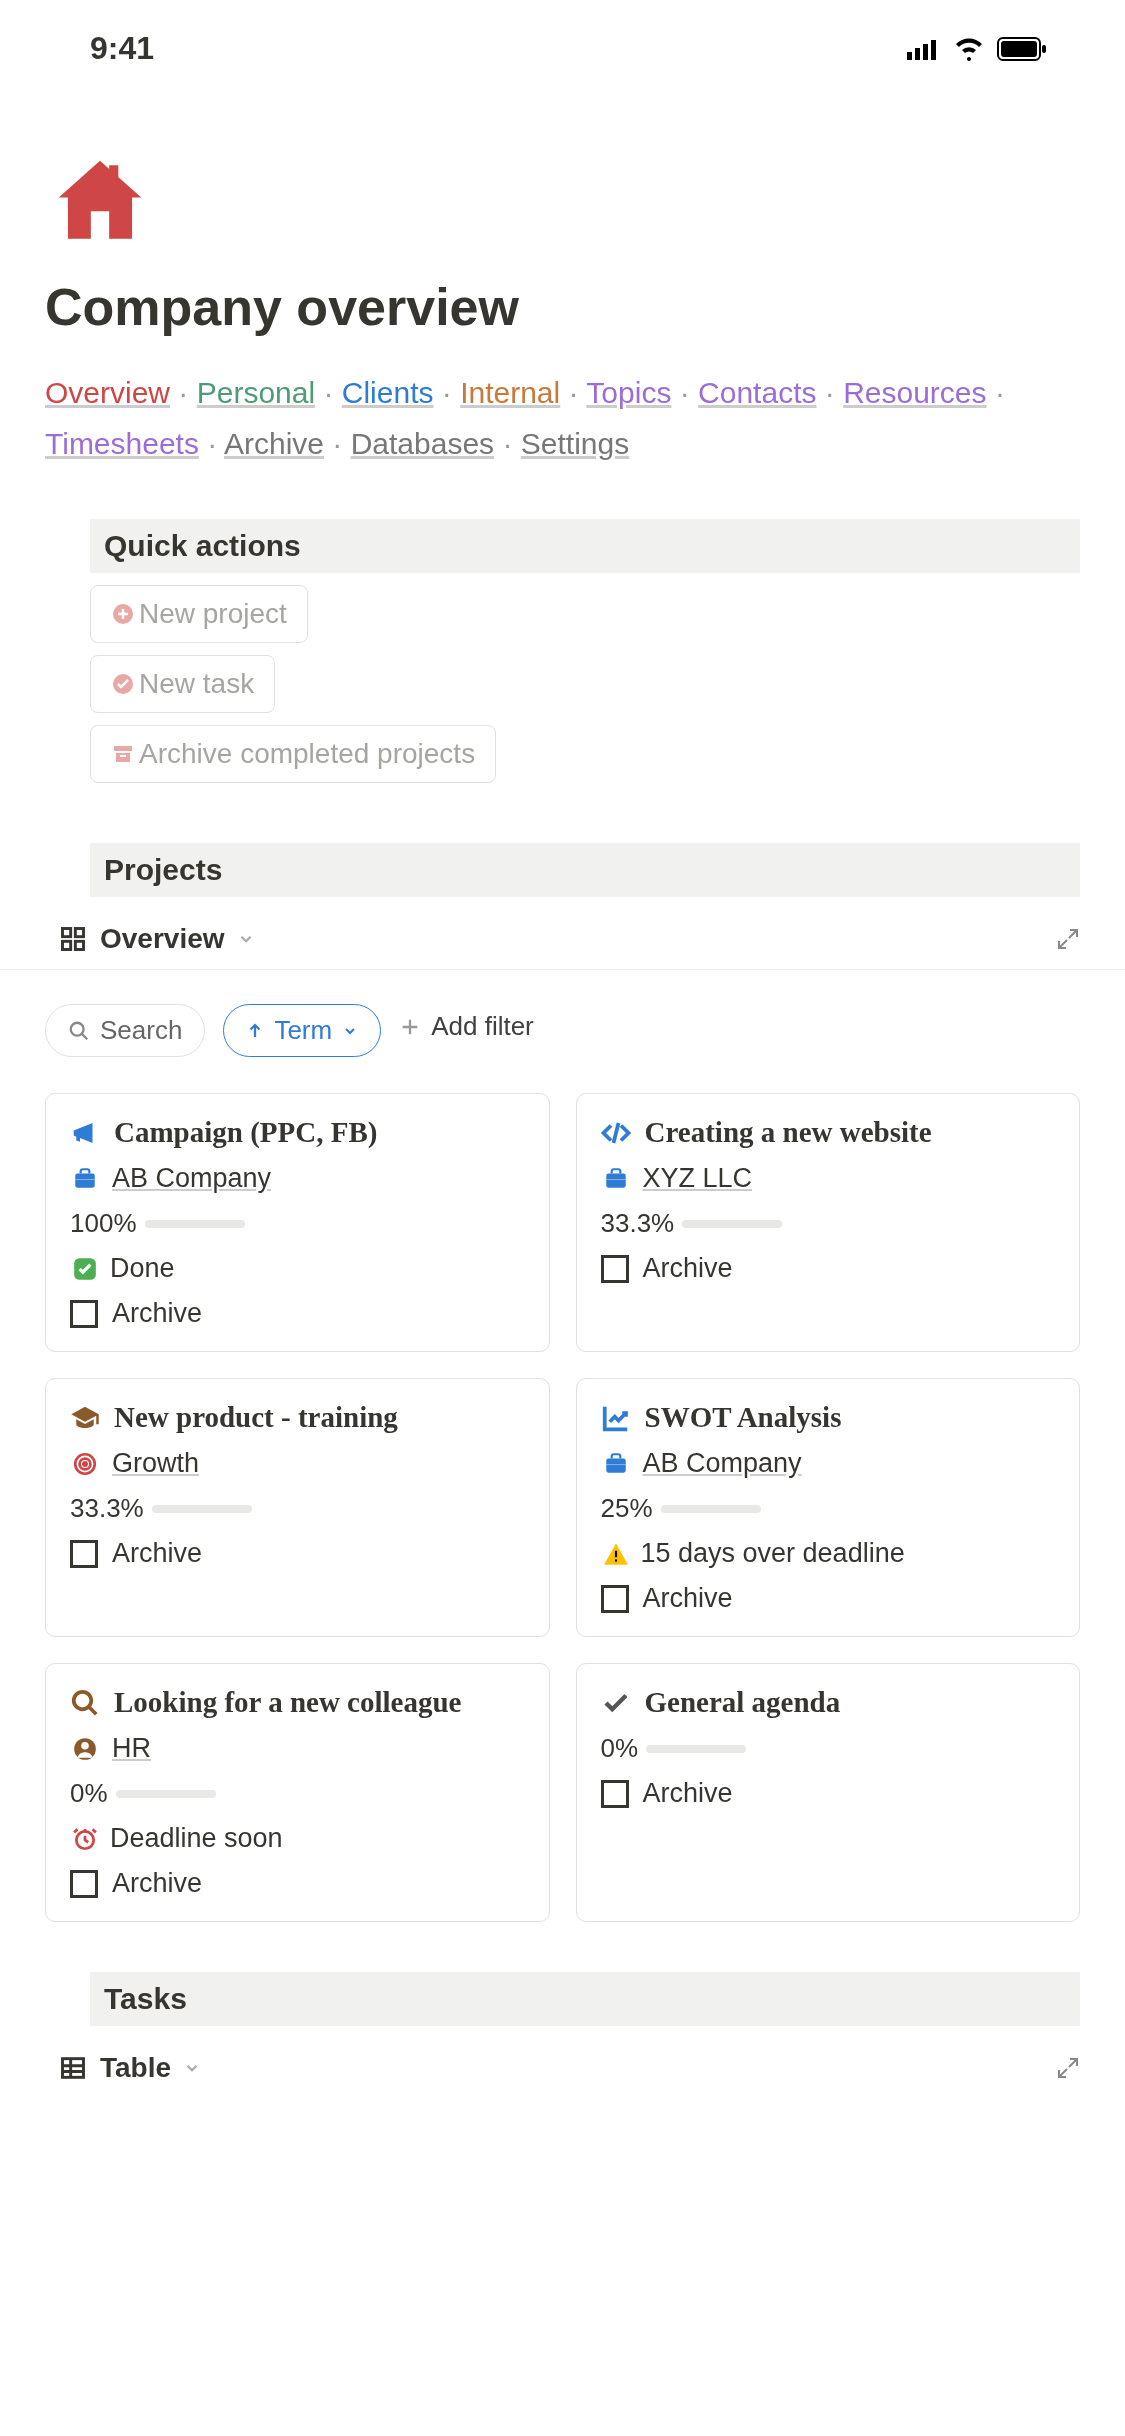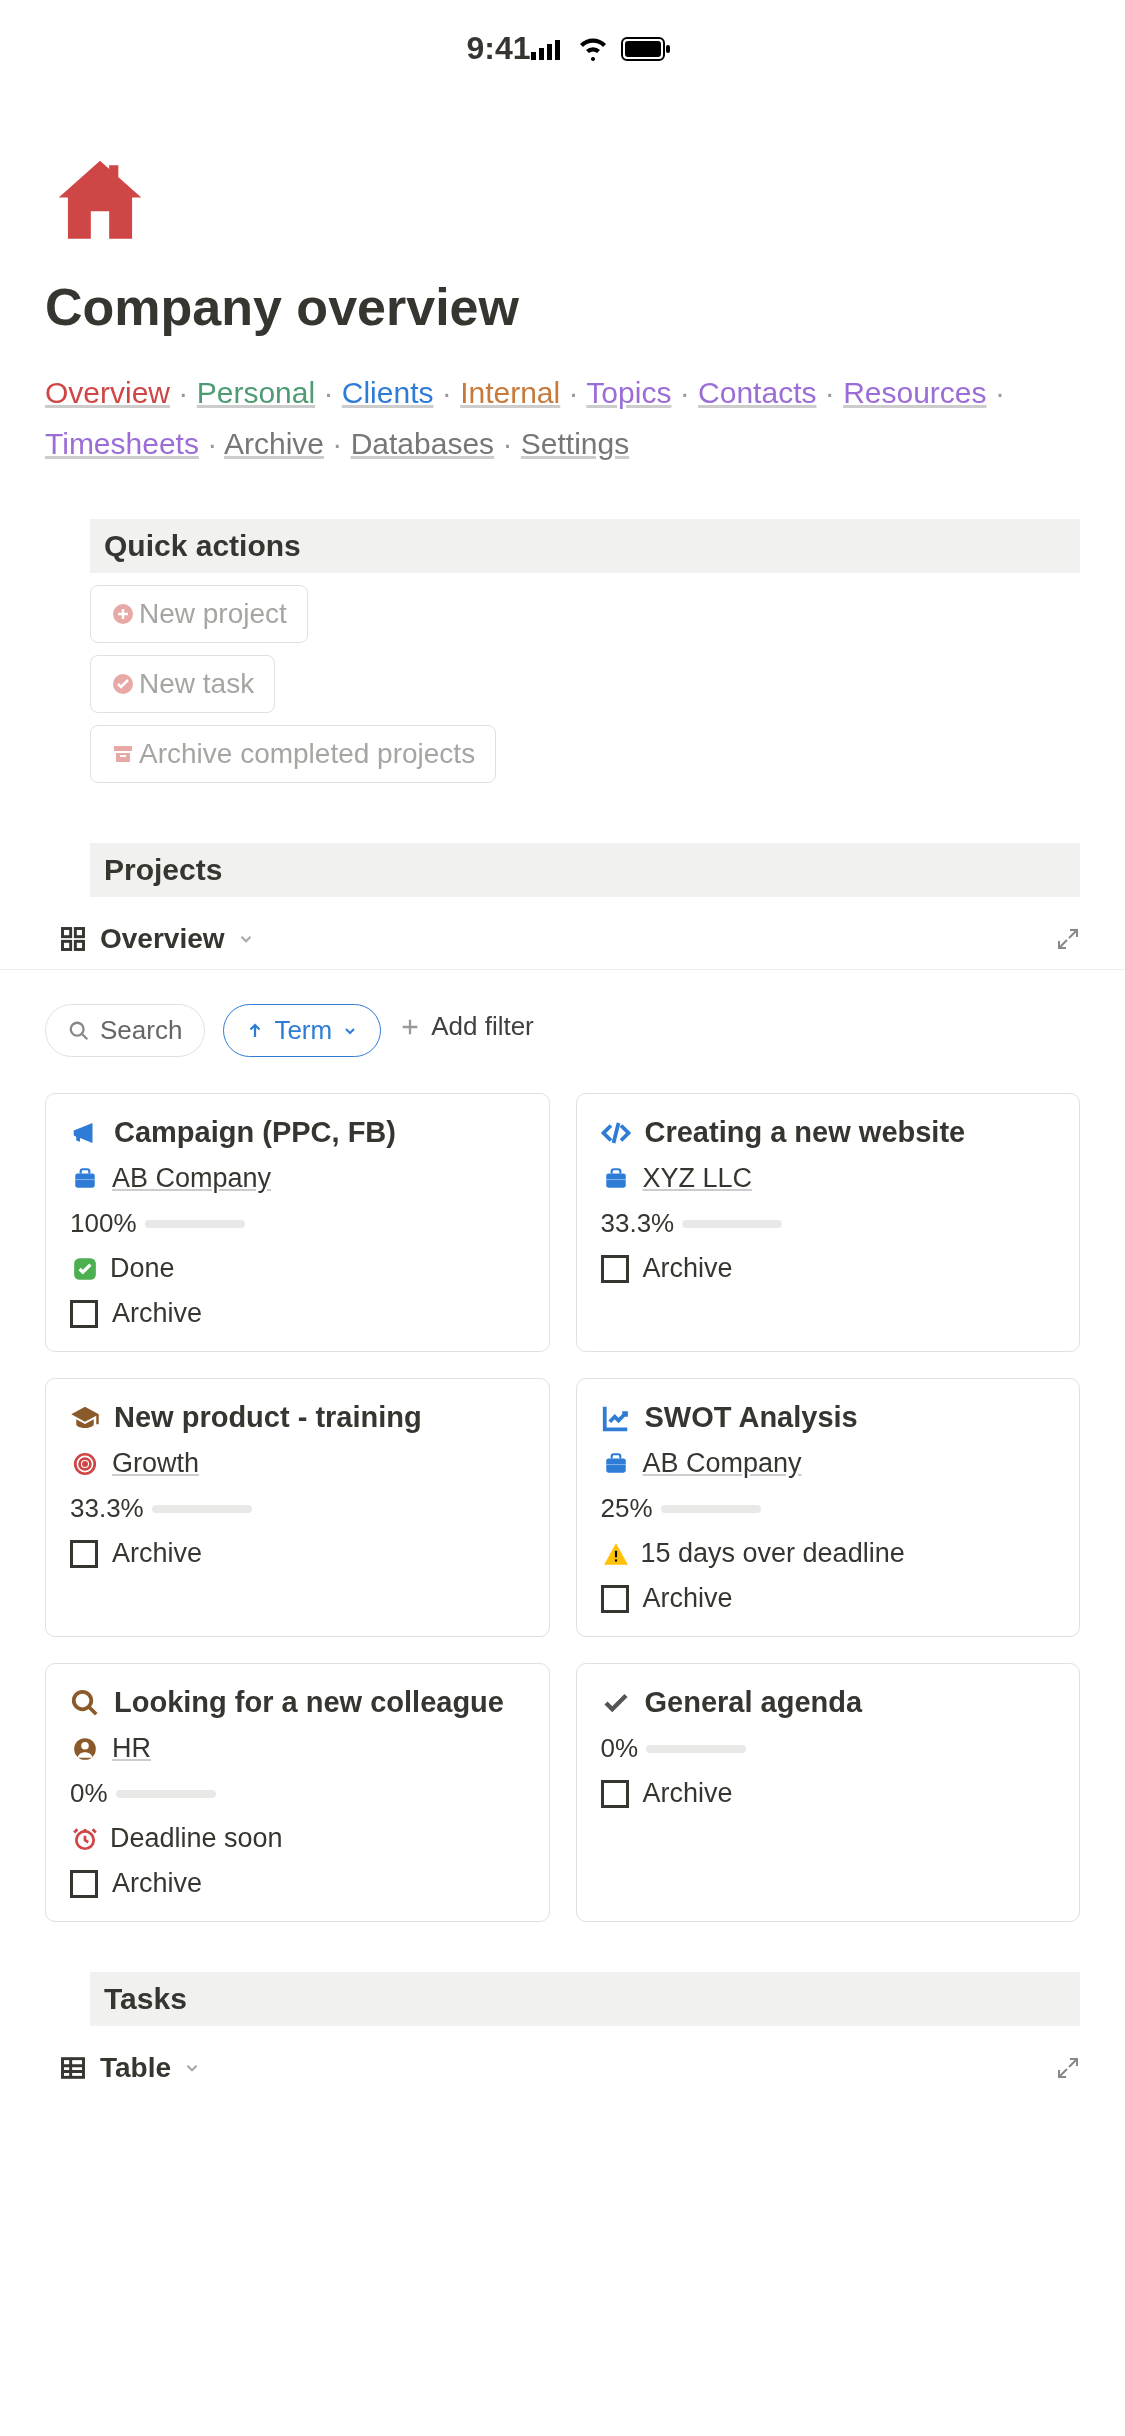--- a/index.html
+++ b/index.html
@@ -6,21 +6,21 @@
 body {
   font-family: -apple-system, BlinkMacSystemFont, "Segoe UI", Helvetica, Arial, sans-serif;
   background: #fff;
   color: #37352f;
   width: 1125px;
   height: 2436px;
   font-size: 28px;
 }
 .status-bar {
   display: flex;
-  justify-content: center;
+  justify-content: space-between;
   align-items: center;
   padding: 30px 78px 20px 90px;
   font-weight: 600;
   font-size: 32px;
 }
 .status-right { display: flex; gap: 12px; align-items: center; }
 .content { padding: 0 45px; }
 .page-icon { font-size: 110px; margin-top: 60px; margin-bottom: 20px; color: #cf4647; }
 .page-title { font-size: 52px; font-weight: 700; margin-bottom: 30px; }
 .nav-links { font-size: 30px; line-height: 1.7; margin-bottom: 50px; }
@@ -85,21 +85,21 @@
   padding: 10px 45px 50px 45px;
 }
 .card {
   border: 1px solid #e0e0de;
   border-radius: 10px;
   padding: 22px 24px;
   display: flex;
   flex-direction: column;
   gap: 14px;
 }
-.card-title-row { display: flex; align-items: center; gap: 14px; font-weight: 600; font-size: 29px; }
+.card-title-row { display: flex; align-items: center; gap: 14px; font-weight: 600; font-size: 29px; font-family: Liberation Serif, serif; }
 .card-subrow { display: flex; align-items: center; gap: 12px; font-size: 27px; font-weight: 500; color: #37352f; }
 .card-subrow a { text-decoration: underline; text-decoration-color: rgba(0,0,0,0.2); color: inherit; }
 .progress-row { display: flex; align-items: center; gap: 8px; font-size: 26px; }
 .progress-bar { width: 100px; height: 8px; background: #e8e8e6; border-radius: 4px; overflow: hidden; }
 .progress-fill { height: 100%; background: #4f9b73; border-radius: 4px; }
 .status-row { display: flex; align-items: center; gap: 10px; font-size: 27px; }
 .checkbox-row { display: flex; align-items: center; gap: 14px; font-size: 27px; }
 .checkbox-empty { width: 28px; height: 28px; border: 3px solid #37352f; display: inline-block; }
 .ic-inline { display: inline-flex; width: 30px; height: 30px; align-items: center; justify-content: center; }
 svg { display: block; }

